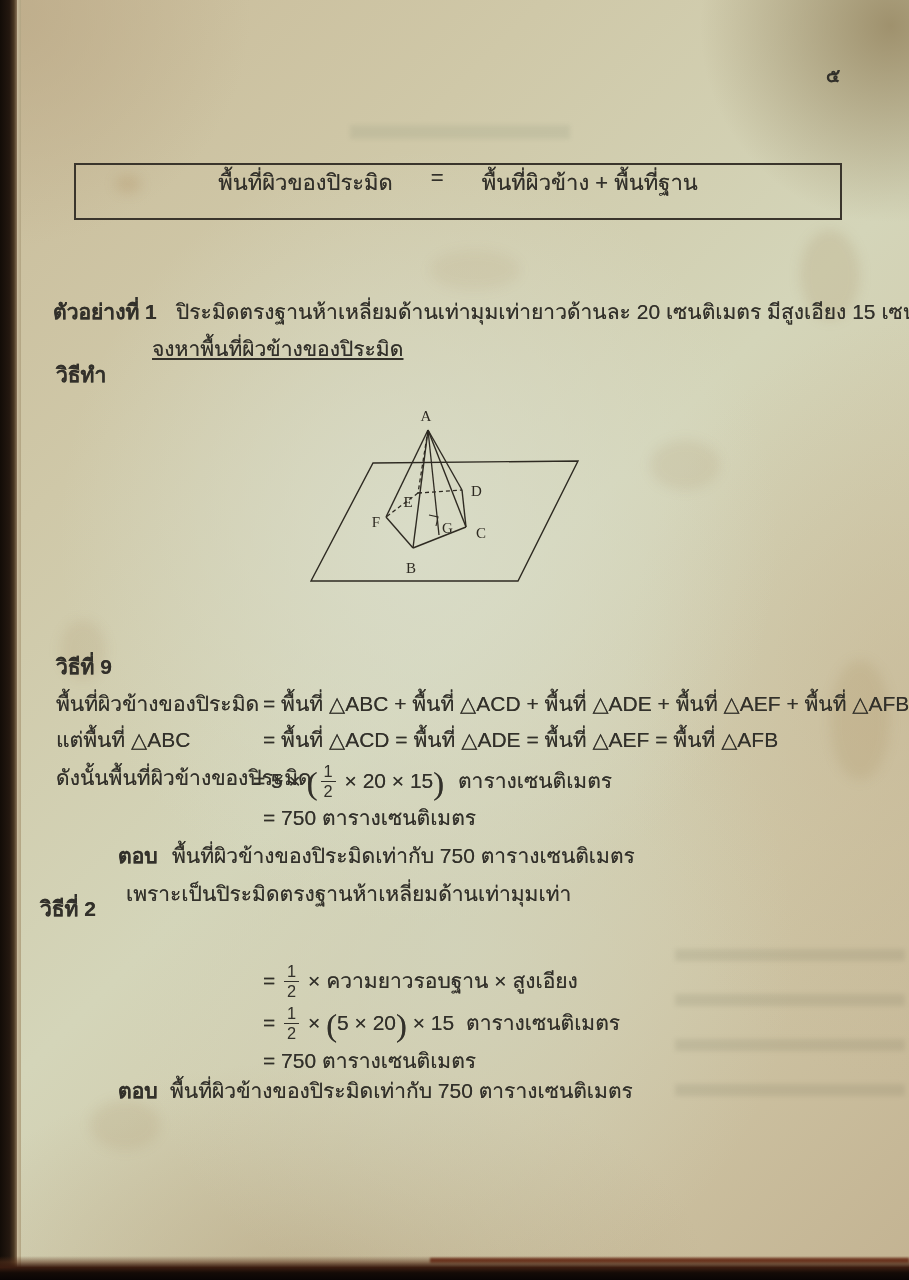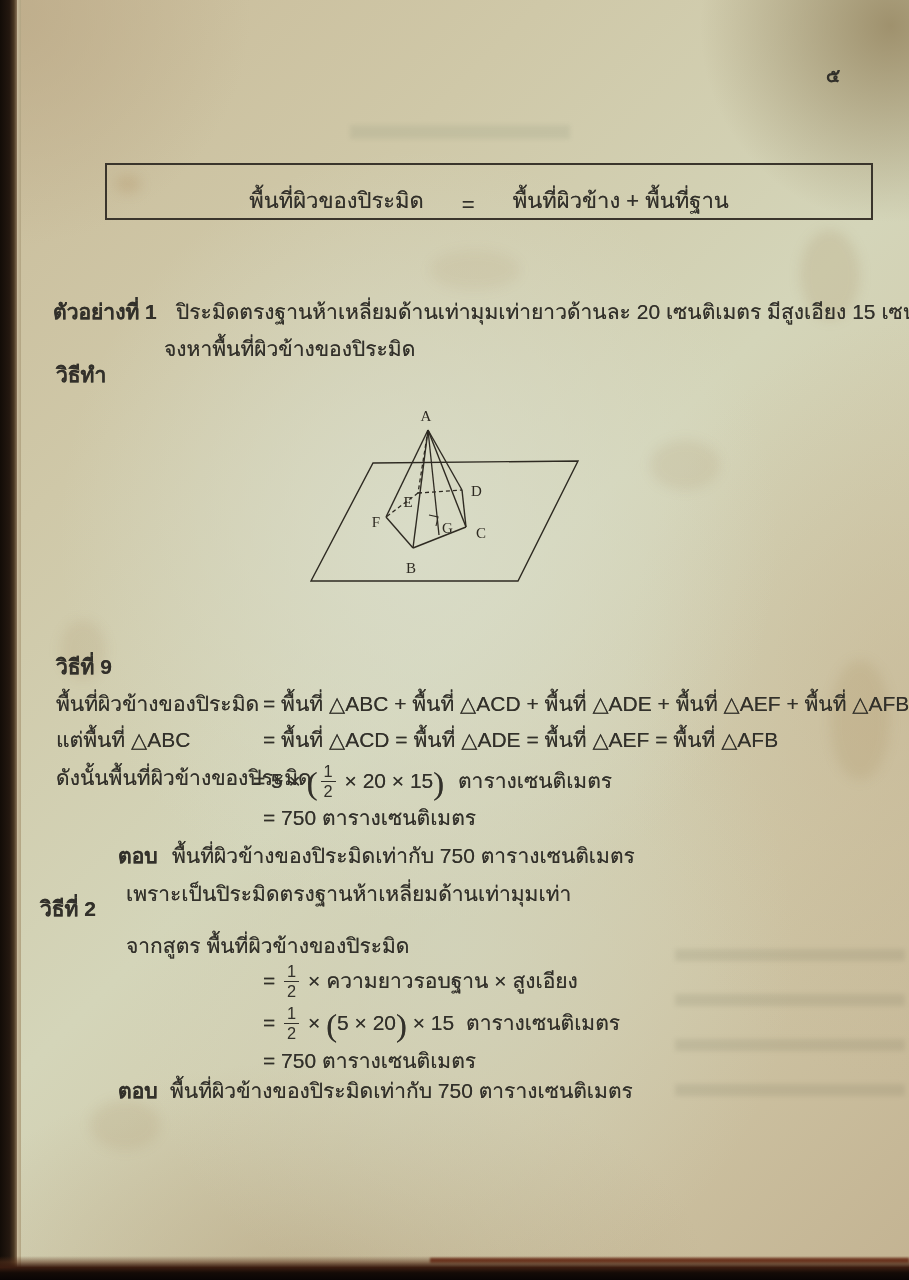--- a/index.html
+++ b/index.html
@@ -28,22 +28,22 @@
   #bottom-strip{left:0;top:1256px;width:909px;height:24px;
     background:linear-gradient(to bottom, rgba(122,90,62,0) 0%, rgba(90,50,28,.55) 25%, #3a1c10 48%, #140b07 70%, #090505 100%);}
   #bottom-red-line{left:430px;top:1258px;width:479px;height:5px;background:#6e2a16;filter:blur(1px);opacity:.9;}
   
   .stain{border-radius:50%;filter:blur(6px);}
   #ghost-lines{left:675px;top:935px;width:230px;height:185px;opacity:.14;filter:blur(2.5px);
     background:repeating-linear-gradient(to bottom, rgba(90,92,70,0) 0 14px, rgba(80,82,60,.8) 14px 26px, rgba(90,92,70,0) 26px 45px);}
   #ghost-intro{left:350px;top:125px;width:220px;height:14px;opacity:.12;filter:blur(2px);background:#6d7a62;}
   
   #formula-box{left:62px;top:163px;width:764px;height:53px;border:2px solid #3a352c;
-    display:flex;align-items:flex-end;justify-content:center;gap:38px;transform:translateX(12px);
-    font-size:22px;margin-left:31px;}
+    display:flex;align-items:flex-start;justify-content:center;gap:38px;transform:translateX(12px);
+    font-size:22px;}
   
   .eq-col{left:263px;}
   .frac{display:inline-block;vertical-align:-0.55em;text-align:center;font-size:.78em;line-height:1.05;margin:0 3px;}
   .frac .num{display:block;border-bottom:1.5px solid #32302a;padding:0 3px 1px;}
   .frac .den{display:block;padding-top:1px;}
   .paren{font-size:1.55em;font-weight:300;vertical-align:-0.18em;font-family:"Liberation Serif",serif;}
   
   #diagram{left:300px;top:403px;}
   #diagram text{font-family:"Liberation Serif","DejaVu Serif",serif;font-size:15px;fill:#2e2a22;}
   #diagram line,#diagram path,#diagram polygon{stroke:#2e2a22;fill:none;}
@@ -68,21 +68,21 @@
 
 
   <div class="abs" id="formula-box">
     <span class="soft">พื้นที่ผิวของปิระมิด</span>
     <span class="soft">=</span>
     <span class="soft">พื้นที่ผิวข้าง + พื้นที่ฐาน</span>
   </div>
 
   <div class="abs body-txt bold soft" style="left:53px;top:297px;text-align:right;">ตัวอย่างที่ 1</div>
   <div class="abs body-txt soft" style="left:176px;top:297px;">ปิระมิดตรงฐานห้าเหลี่ยมด้านเท่ามุมเท่ายาวด้านละ 20 เซนติเมตร มีสูงเอียง 15 เซนติเมตร</div>
-  <div class="abs body-txt soft" style="left:164px;top:334px;">จงหาพื้นที่ผิวข้างของปิระมิด</div>
+  <div class="abs body-txt soft" style="left:152px;top:334px;text-decoration:underline;">จงหาพื้นที่ผิวข้างของปิระมิด</div>
   <div class="abs body-txt bold soft" style="left:56px;top:360px;">วิธีทำ</div>
 
   <svg class="abs" id="diagram" width="300" height="195" viewBox="0 0 300 195">
 
     <polygon points="73,60 278,58 218,178 11,178" stroke-width="1.4"></polygon>
 
     <line x1="128" y1="27" x2="118" y2="90" stroke-width="1.3" stroke-dasharray="4,3"></line>
     <line x1="118" y1="90" x2="162" y2="87" stroke-width="1.3" stroke-dasharray="4,3"></line>
     <line x1="118" y1="90" x2="86" y2="114" stroke-width="1.3" stroke-dasharray="4,3"></line>
 
@@ -133,21 +133,20 @@
     <span class="soft">=</span>
     <span class="soft">750</span>
     <span class="soft">ตารางเซนติเมตร</span>
   </div>
 
   <div class="abs body-txt bold soft" style="left:118px;top:841px;">ตอบ</div>
   <div class="abs body-txt soft" style="left:172px;top:841px;">พื้นที่ผิวข้างของปิระมิดเท่ากับ 750 ตารางเซนติเมตร</div>
 
   <div class="abs body-txt bold soft" style="left:40px;top:894px;">วิธีที่ 2</div>
   <div class="abs body-txt soft" style="left:126px;top:879px;">เพราะเป็นปิระมิดตรงฐานห้าเหลี่ยมด้านเท่ามุมเท่า</div>
-  <div class="abs body-txt soft" style="left:126px;top:931px;">จากสูตร พื้นที่ผิวข้างของปิระมิด</div>
 
   <div class="abs body-txt eq-col" style="top:963px;">
     <span class="soft">=</span>
     <span class="frac"><span class="num">1</span><span class="den">2</span></span>
     <span class="soft">× ความยาวรอบฐาน × สูงเอียง</span>
   </div>
 
   <div class="abs body-txt eq-col" style="top:1005px;">
     <span class="soft">=</span>
     <span class="frac"><span class="num">1</span><span class="den">2</span></span>

